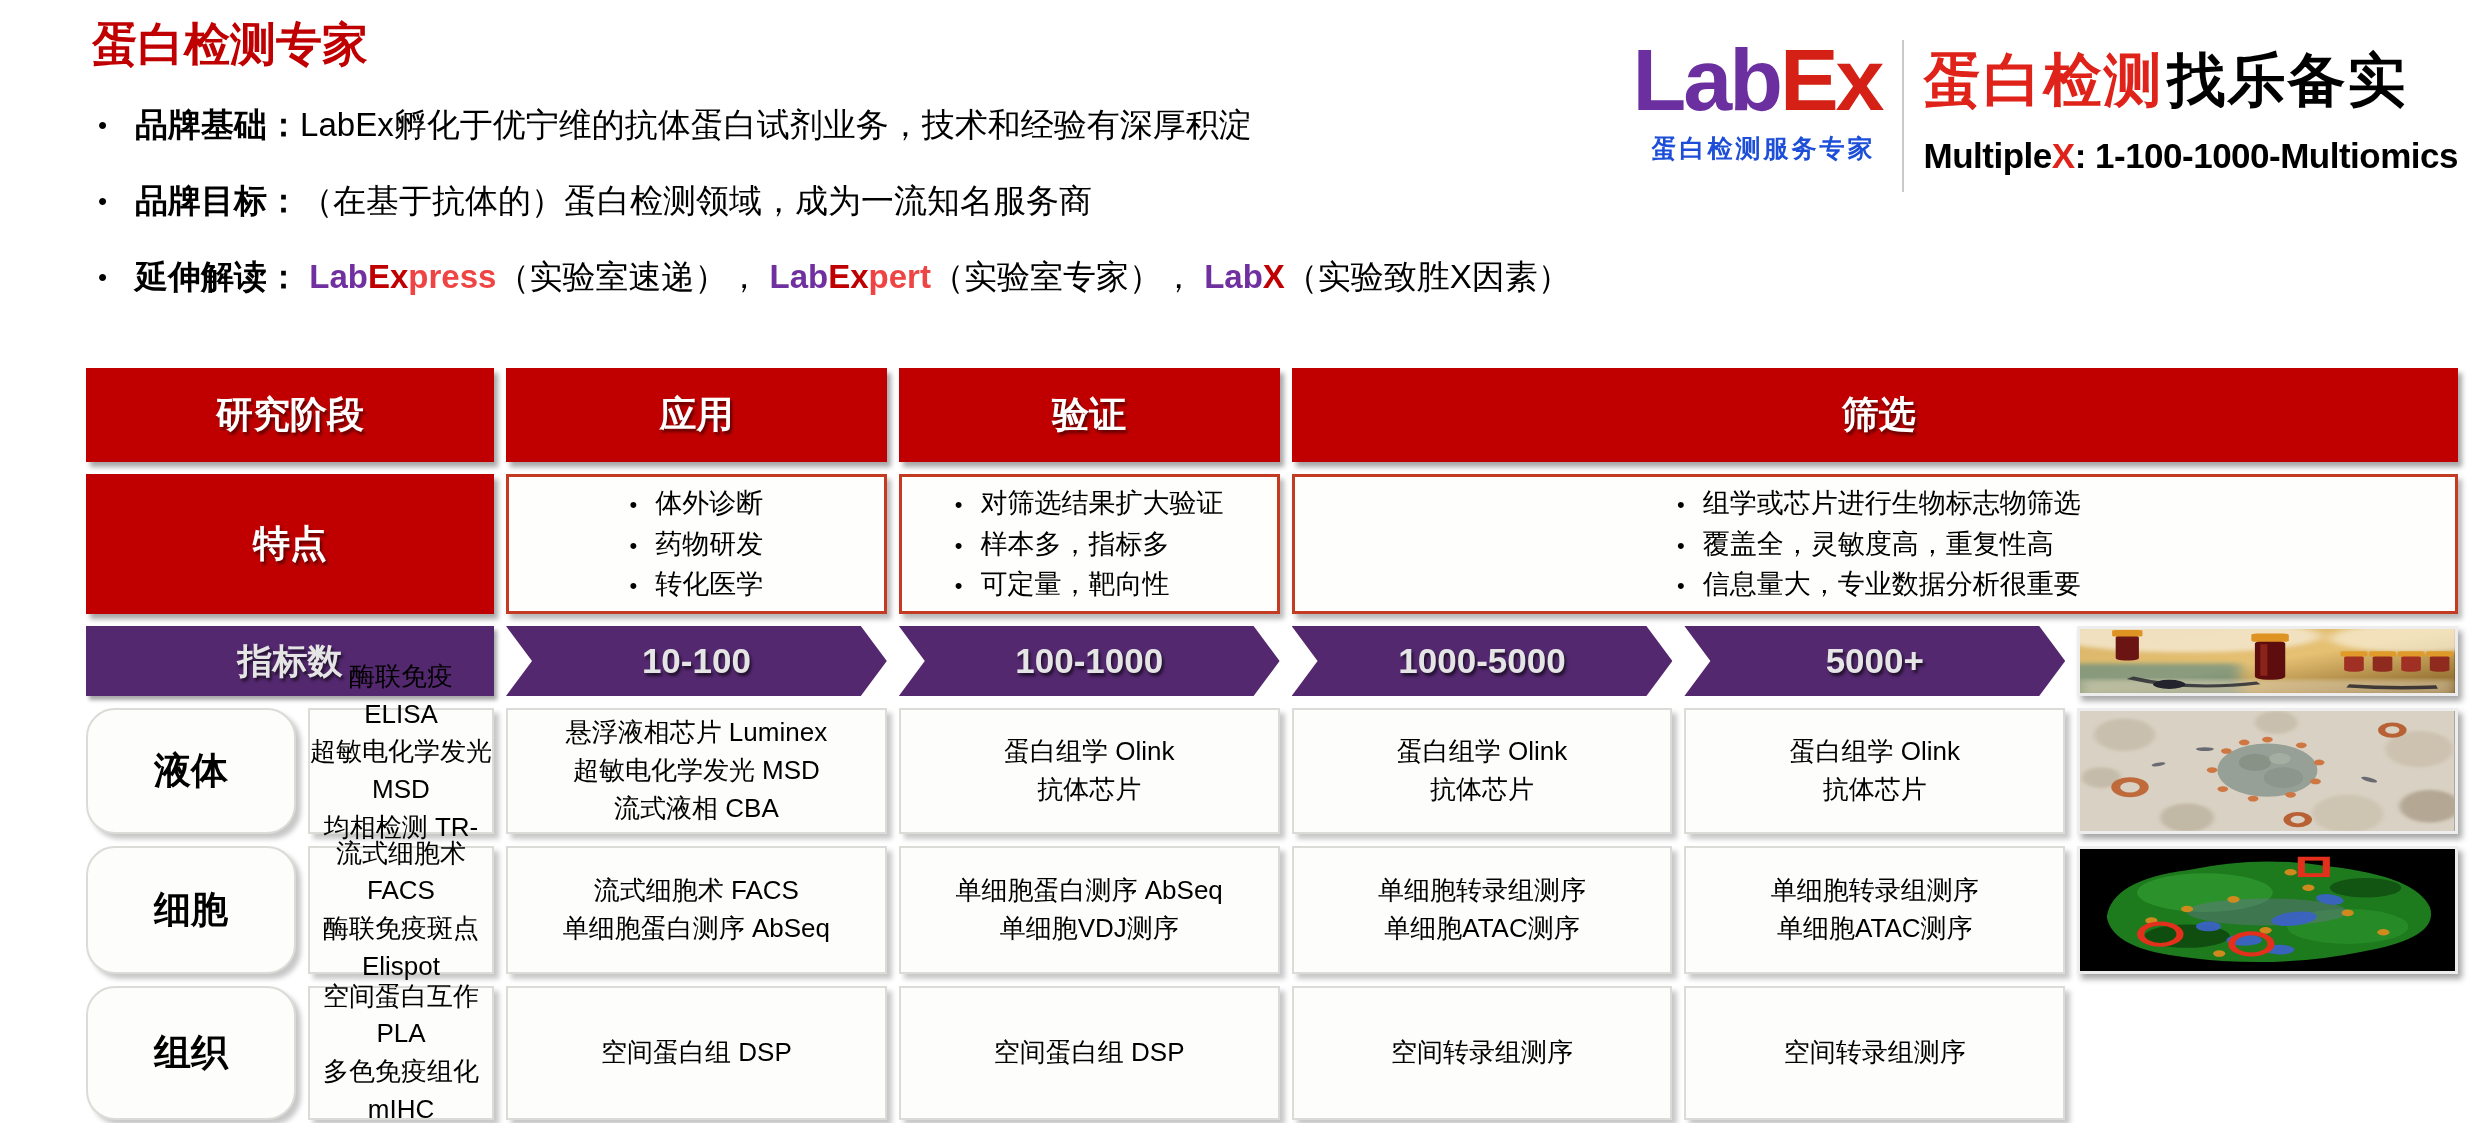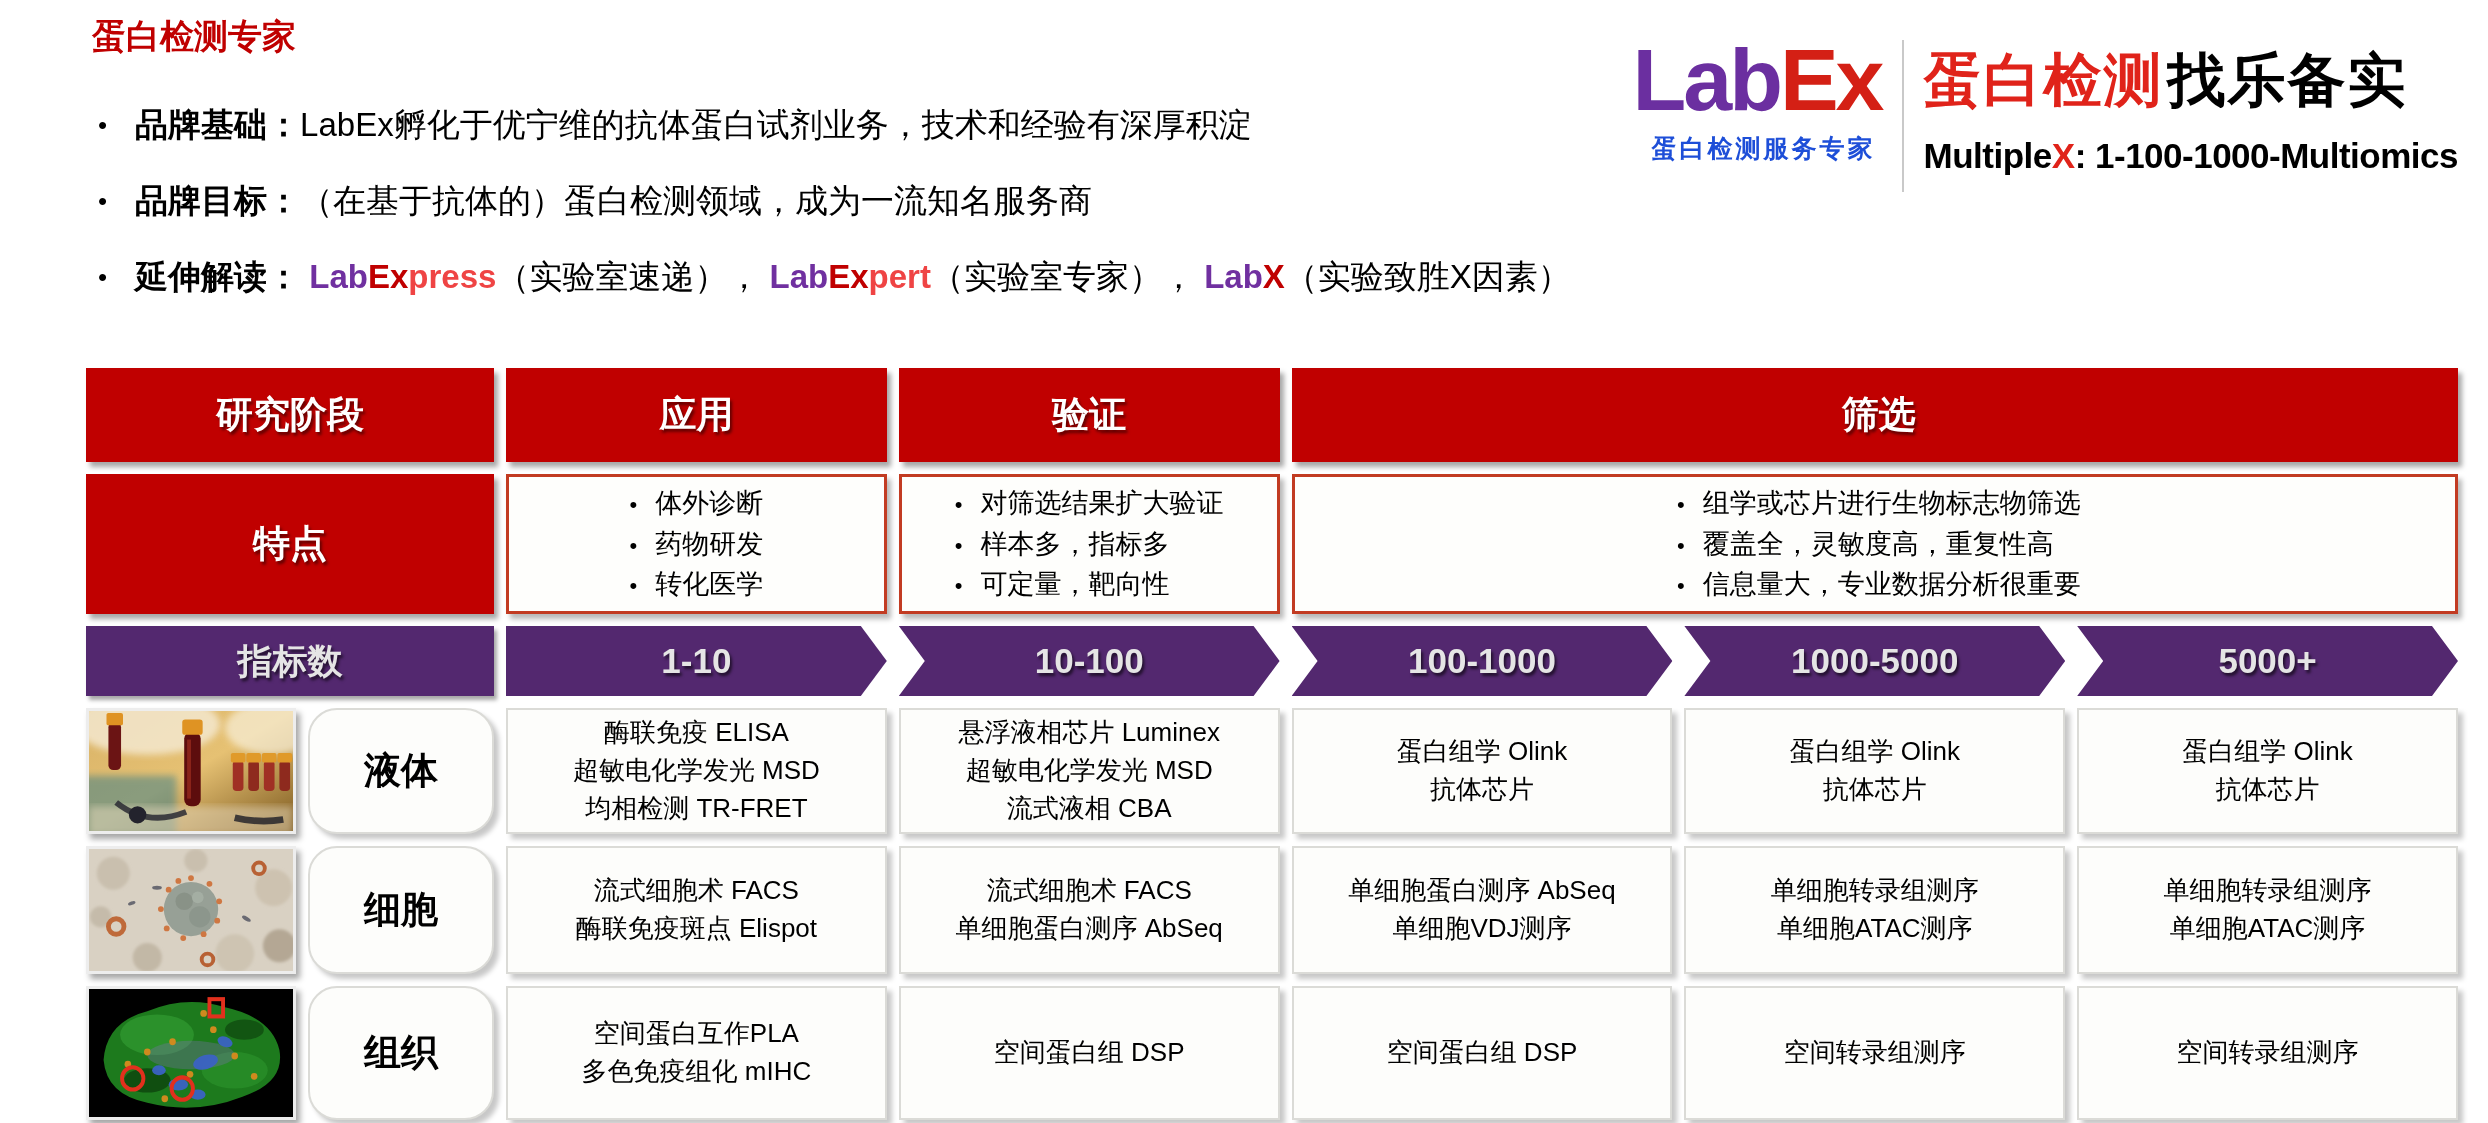--- a/index.html
+++ b/index.html
@@ -8,21 +8,21 @@
     position: relative;
     background: #ffffff;
     font-family: "Liberation Sans", sans-serif;
     overflow: hidden;
     color: #000;
   }
 
   
   .page-title {
     position: absolute; left: 92px; top: 14px;
-    font-size: 34px; font-weight: 800; color: #C00000;
+    font-size: 46px; font-weight: 800; color: #C00000;
   }
   .intro { position: absolute; left: 98px; top: 102px; }
   .bullet {
     display: flex; align-items: baseline;
     font-size: 33px; line-height: 46px; margin-bottom: 28px; color: #000;
   }
   .bullet::before { content: "•"; font-size: 26px; margin-right: 28px; position: relative; top: -2px; }
   .bullet b { font-weight: 800; }
   .lab-purple { color: #7030A0; font-weight: 800; }
   .lab-red    { color: #C00000; font-weight: 800; }
@@ -157,21 +157,20 @@
   </div>
   <div class="feature-box span3">
     <div class="bullet-lines">
         <div>组学或芯片进行生物标志物筛选</div>
         <div>覆盖全，灵敏度高，重复性高</div>
         <div>信息量大，专业数据分析很重要</div>
       </div>
   </div>
 
   <div class="pill rect span2">指标数</div>
-  <div class="pill arrow first">1-10</div>
   <div class="pill arrow">10-100</div>
   <div class="pill arrow">100-1000</div>
   <div class="pill arrow">1000-5000</div>
   <div class="pill arrow">5000+</div>
 
   <div class="img-box">
     <svg viewBox="0 0 210 126" preserveAspectRatio="none">
       <defs>
         <linearGradient id="g1" x1="0" y1="0" x2="1" y2="1">
           <stop offset="0" stop-color="#d8b267"></stop>

